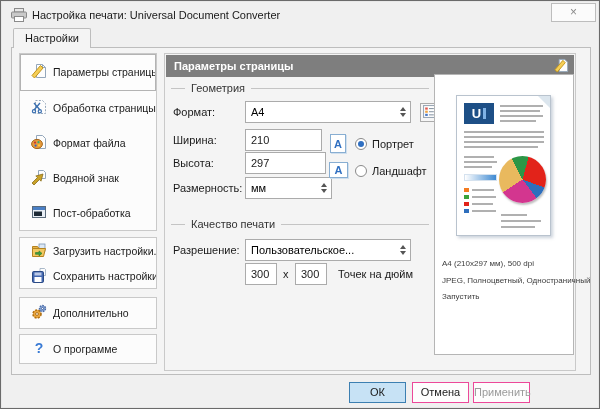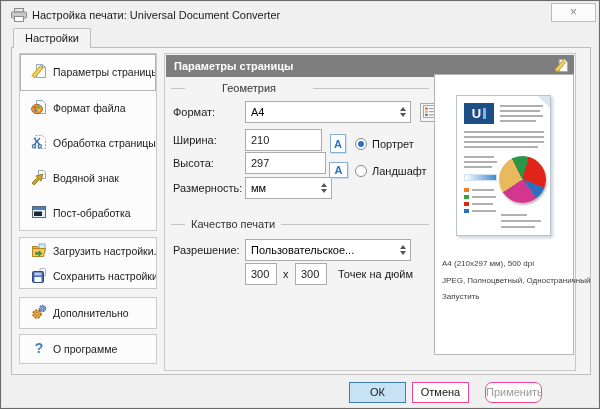--- a/index.html
+++ b/index.html
@@ -19,21 +19,21 @@
   .sb-item.selected{border:1px solid #b3b3b3;background:#fdfdfd;padding-left:10px;}
   .sb-item svg{flex:0 0 auto;}
   
   .main{position:absolute;left:163px;top:52px;width:412px;height:318px;border:1px solid #c9c9c9;background:#f4f4f4;z-index:3;}
   .main-header{position:absolute;left:1px;top:1px;right:1px;height:22px;background:#7e7e7e;color:#fff;font-weight:bold;font-size:11px;line-height:22px;padding-left:8px;}
   .hdr-ic{position:absolute;right:5px;top:3px;}
   .group-row{position:absolute;display:flex;align-items:center;font-size:11px;color:#333;white-space:nowrap;}
   .gline{height:1px;background:#c4c4c4;}
   .gl-short{width:14px;margin-right:6px;}
   .gl-long{flex:1;margin-left:6px;}
-  #geom-row{left:6px;top:28px;width:258px;gap:31px;}
+  #geom-row{left:6px;top:28px;width:258px;}
   #qual-row{left:6px;top:164px;width:258px;}
   .flabel{position:absolute;font-size:11px;color:#1a1a1a;white-space:nowrap;}
   .combo{position:absolute;height:22px;background:#fff;border:1px solid #ababab;font-size:11px;cursor:default;}
   .combo-text{position:absolute;left:5px;top:4px;right:17px;overflow:hidden;white-space:nowrap;}
   .spin{position:absolute;top:0;bottom:0;right:0;width:15px;display:flex;flex-direction:column;align-items:center;justify-content:center;gap:2px;}
   .spin i{display:block;width:0;height:0;border-left:3px solid transparent;border-right:3px solid transparent;}
   .spin .up{border-bottom:4px solid #555;}
   .spin .dn{border-top:4px solid #555;}
   .tinput{position:absolute;height:22px;border:1px solid #ababab;background:#fff;font-size:11px;padding:0 5px;font-family:inherit;color:#1a1a1a;}
   .list-btn{position:absolute;left:255px;top:49px;width:19px;height:19px;background:#f6f6f6;border:1px solid #ababab;display:flex;align-items:center;justify-content:center;cursor:default;}
@@ -53,21 +53,21 @@
   .grad{position:absolute;left:7px;top:78px;width:33px;height:7px;background:linear-gradient(to right,#ffffff,#3f8ad2);border:1px solid #d5e2ef;}
   .lg{position:absolute;width:5px;height:4px;}
   .pie{position:absolute;left:42px;top:60px;width:47px;height:47px;border-radius:50%;
        background:conic-gradient(from 15deg,#e2231a 0 95deg,#2e6fbd 0 128deg,#d3368f 0 222deg,#e9b95e 0 318deg,#2c9646 0 360deg);
        box-shadow:1px 2px 2px rgba(0,0,0,.25);}
   .info{position:absolute;left:7px;font-size:8px;color:#3c3c3c;white-space:nowrap;}
   
   .btn{position:absolute;top:381px;width:57px;height:21px;background:#fdfdfd;border:1px solid #ec4899;font-size:11px;color:#1a1a1a;text-align:center;line-height:19px;cursor:default;}
   #btn-ok{left:348px;background:#c7e2f5;border-color:#3c7fb1;}
   #btn-cancel{left:411px;}
-  #btn-apply{left:484px;color:#9b9b9b;border-radius:7px;}
+  #btn-apply{left:472px;color:#9b9b9b;}
   #btn-help{left:533px;}
 </style>
 </head>
 <body>
 
 <div class="win">
 
   <span class="printer-ic">
     <svg width="16" height="14" viewBox="0 0 16 14">
         <rect x="3.5" y="0.5" width="9" height="3.5" fill="#e8e8e8" stroke="#8a8a8a"></rect>
@@ -85,40 +85,40 @@
     <div class="sb-item selected">
       <span><svg width="16" height="16" viewBox="0 0 16 16">
             <path d="M5.5 1.5h6l3 3v10h-9z" fill="#fdfdfd" stroke="#94a7bb"></path>
             <path d="M11.5 1.5v3h3" fill="none" stroke="#94a7bb"></path>
             <polygon points="1,12.5 9.5,2.5 12,5 3.5,15" fill="#f6cf57" stroke="#c2951c"></polygon>
           </svg></span>
       <span>Параметры страницы</span>
     </div>
     <div class="sb-item">
       <span><svg width="16" height="16" viewBox="0 0 16 16">
-            <path d="M5.5 1.5h6l3 3v10h-9z" fill="#fdfdfd" stroke="#94a7bb"></path>
-            <ellipse cx="6" cy="10" rx="5.4" ry="4.6" fill="#e59a3c" stroke="#a5671c"></ellipse>
-            <circle cx="4" cy="8.6" r="1.1" fill="#cc3333"></circle>
-            <circle cx="7.5" cy="8.2" r="1.1" fill="#33aa77"></circle>
-            <circle cx="4.6" cy="11.6" r="1.1" fill="#3366cc"></circle>
-            <circle cx="8" cy="11.4" r="1.1" fill="#ffcc33"></circle>
-          </svg></span>
-      <span>Формат файла</span>
-    </div>
-    <div class="sb-item">
-      <span><svg width="16" height="16" viewBox="0 0 16 16">
             <path d="M4.5 1.5h7l3 3v10h-10z" fill="#fdfdfd" stroke="#94a7bb" stroke-dasharray="2 1.4"></path>
             <g stroke="#3a6fb0" stroke-width="1.3" fill="none">
               <path d="M3 4 L9 11"></path>
               <path d="M9 4 L3 11"></path>
             </g>
             <circle cx="3" cy="12.2" r="1.6" fill="none" stroke="#3a6fb0" stroke-width="1.2"></circle>
             <circle cx="8.8" cy="12.2" r="1.6" fill="none" stroke="#3a6fb0" stroke-width="1.2"></circle>
           </svg></span>
       <span>Обработка страницы</span>
+    </div>
+    <div class="sb-item">
+      <span><svg width="16" height="16" viewBox="0 0 16 16">
+            <path d="M5.5 1.5h6l3 3v10h-9z" fill="#fdfdfd" stroke="#94a7bb"></path>
+            <ellipse cx="6" cy="10" rx="5.4" ry="4.6" fill="#e59a3c" stroke="#a5671c"></ellipse>
+            <circle cx="4" cy="8.6" r="1.1" fill="#cc3333"></circle>
+            <circle cx="7.5" cy="8.2" r="1.1" fill="#33aa77"></circle>
+            <circle cx="4.6" cy="11.6" r="1.1" fill="#3366cc"></circle>
+            <circle cx="8" cy="11.4" r="1.1" fill="#ffcc33"></circle>
+          </svg></span>
+      <span>Формат файла</span>
     </div>
     <div class="sb-item">
       <span><svg width="16" height="16" viewBox="0 0 16 16">
             <path d="M7.5 1.5h5l2 2v6h-7z" fill="#fdfdfd" stroke="#94a7bb"></path>
             <path d="M1 14 L6.5 8.5 L4.8 7 L12 5 L10 12.2 L8.5 10.5 L3 16 z" fill="#c9a227" stroke="#8a6d1d" stroke-width="0.8"></path>
           </svg></span>
       <span>Водяной знак</span>
     </div>
     <div class="sb-item">
       <span><svg width="16" height="16" viewBox="0 0 16 16">

